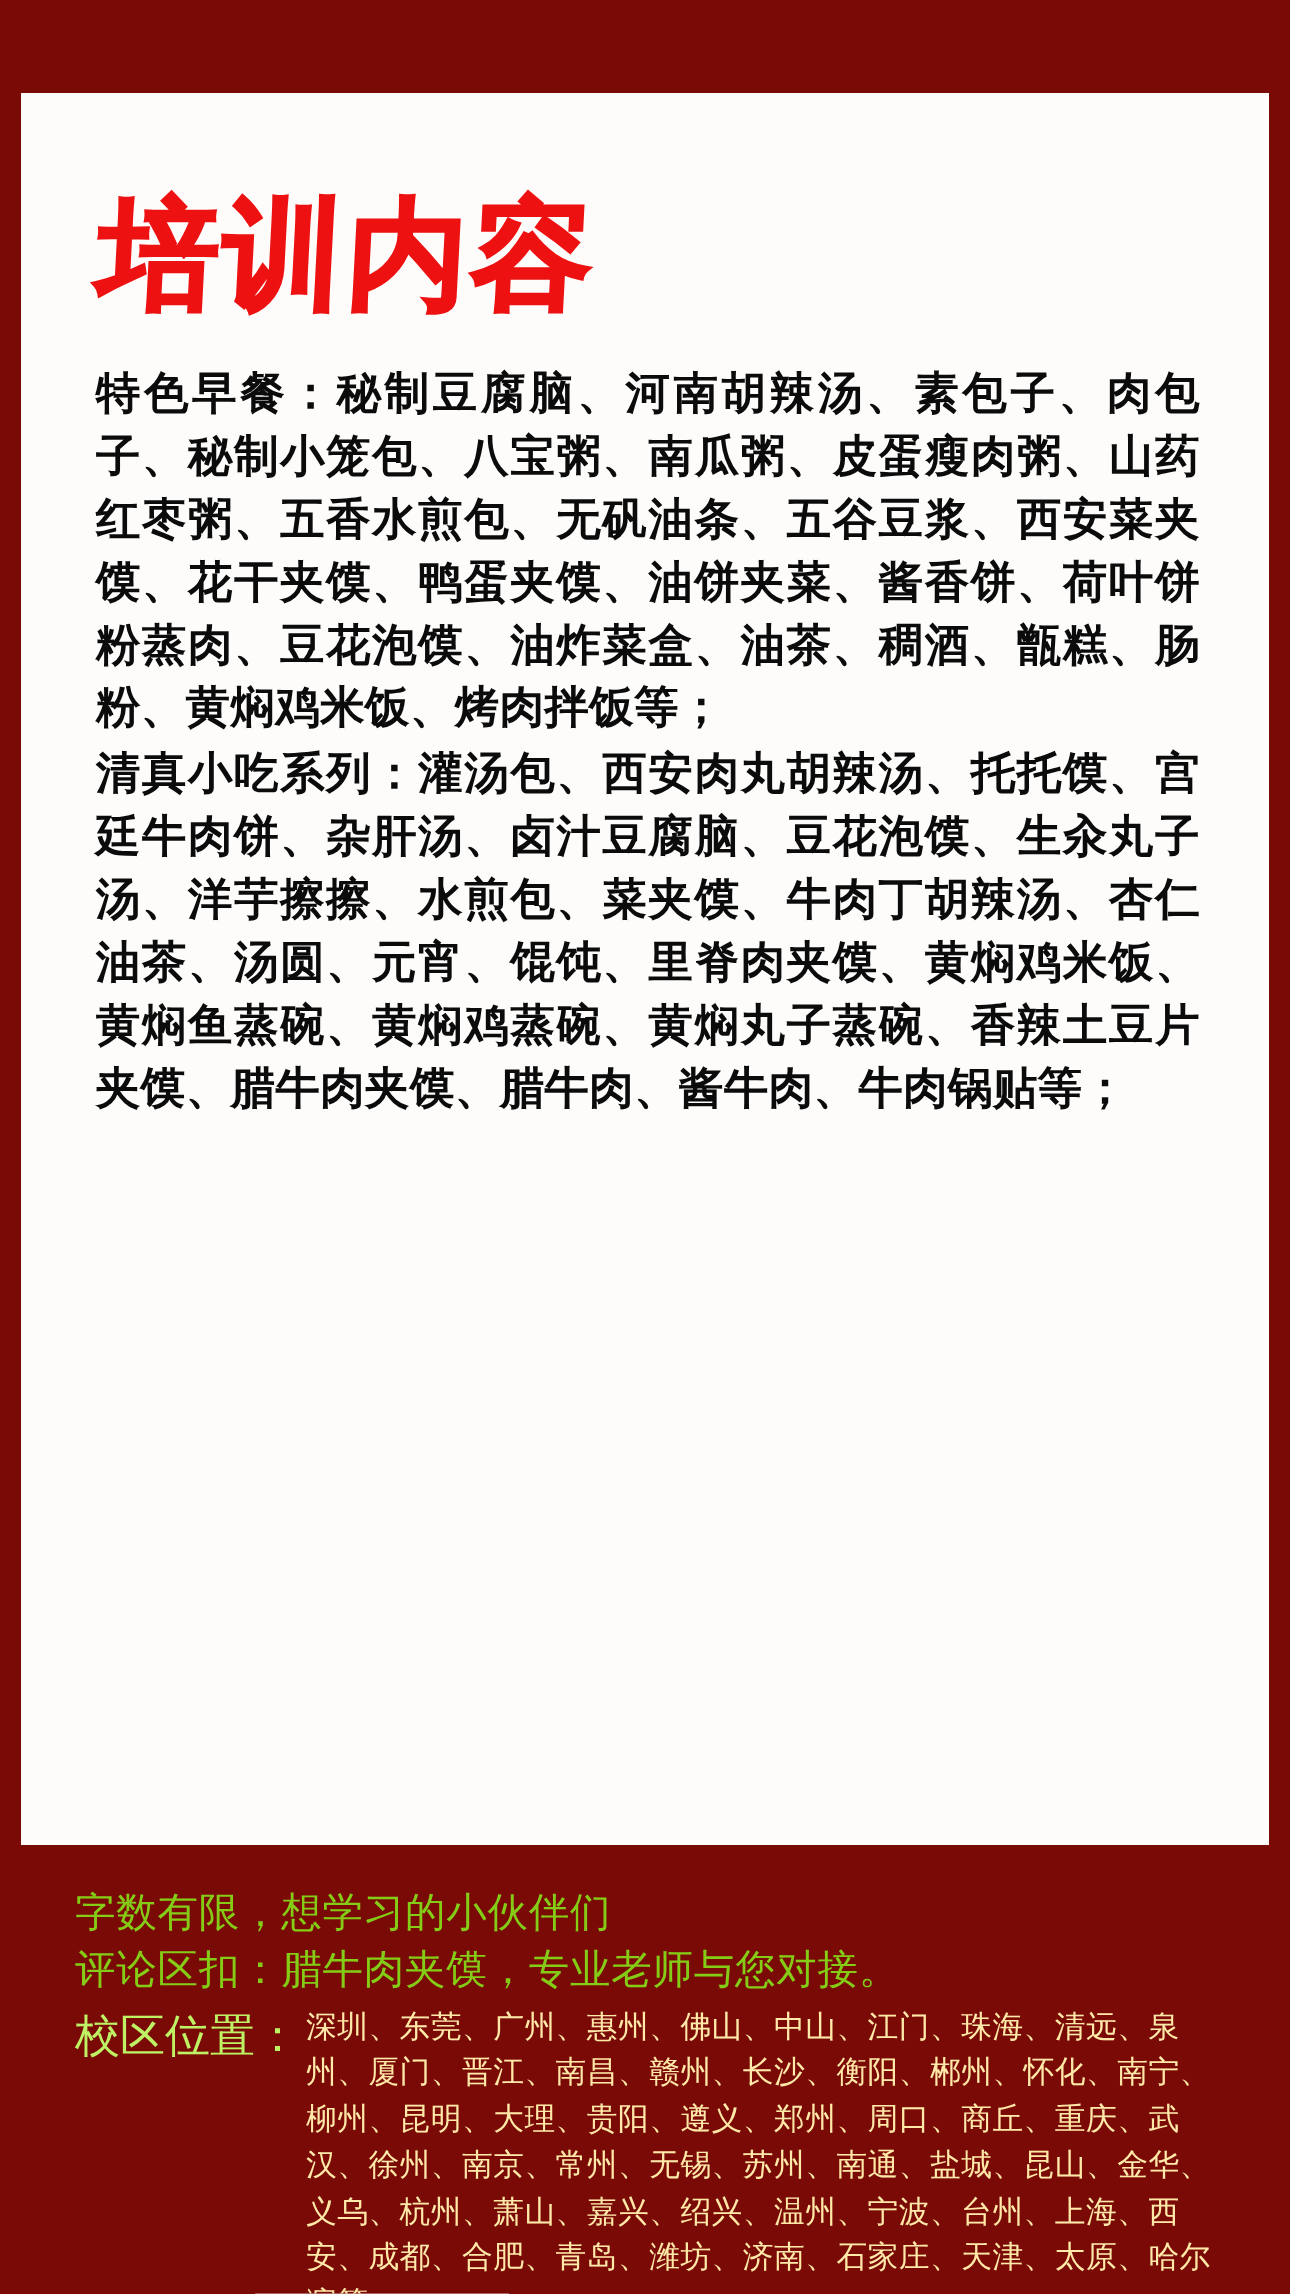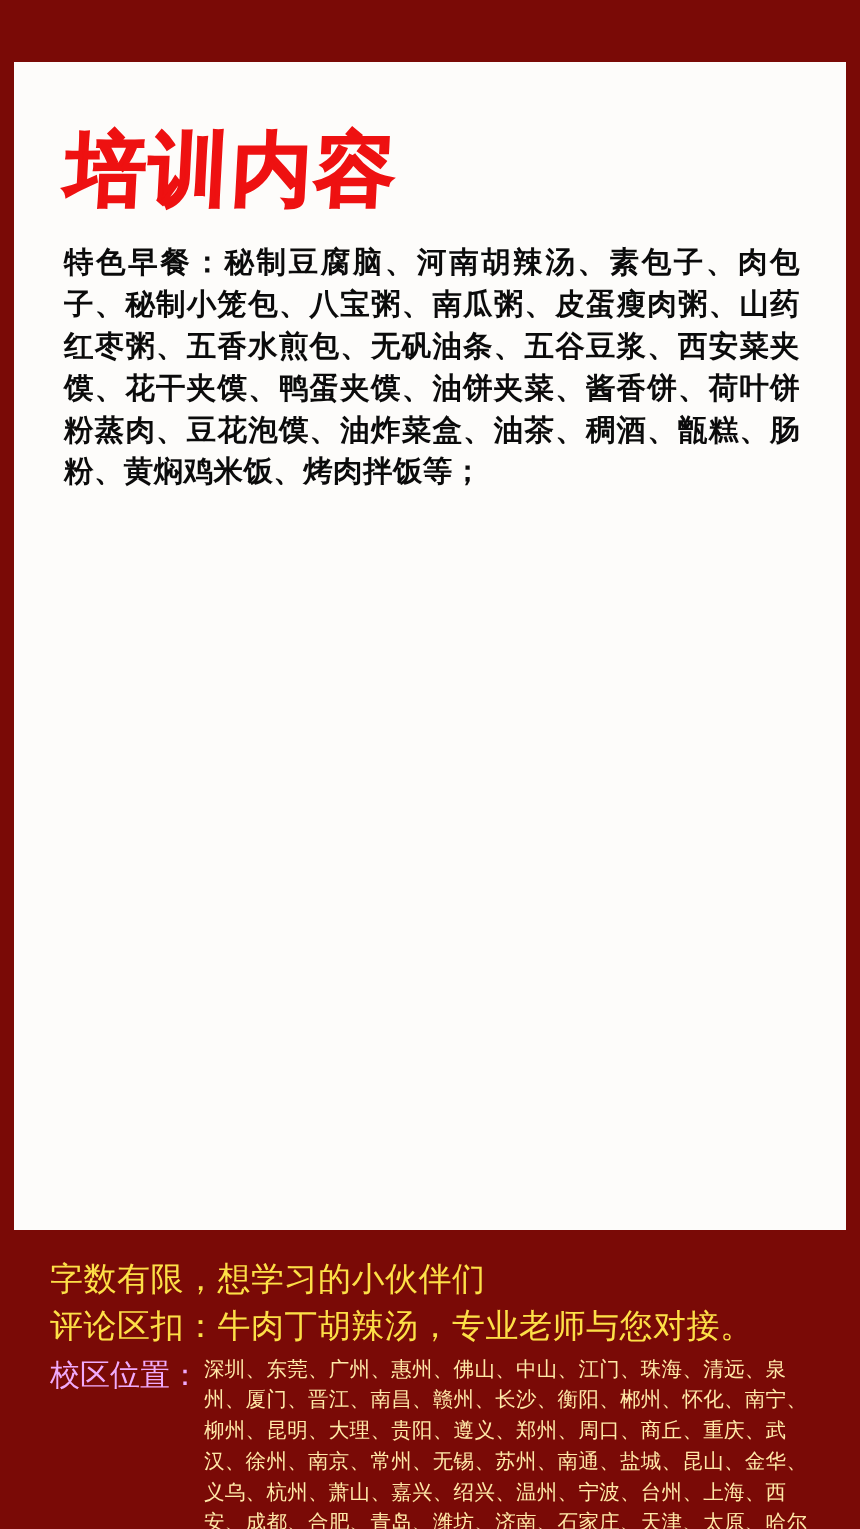--- a/index.html
+++ b/index.html
@@ -48,39 +48,38 @@
   }
   .para {
     color: #0b0b0b;
     font-size: 29.5px;
     font-weight: bold;
     line-height: 1.42;
     text-align: justify;
     text-justify: inter-ideograph;
     margin: 0 0 2px 0;
     letter-spacing: 0.4px;
-    font-family: Liberation Serif, serif;
   }
   .footer {
     padding: 26px 0 10px 0;
   }
   .footer-line {
-    color: #fde047;
-    font-size: 33px;
+    color: #84cc16;
+    font-size: 27px;
     line-height: 1.42;
     padding: 0 0 0 50px;
     letter-spacing: 0.5px;
   }
   .campus-row {
     display: flex;
     align-items: flex-start;
     padding: 4px 0 0 50px;
   }
   .campus-label {
-    color: #f0abfc;
+    color: #bef264;
     font-size: 30px;
     line-height: 1.42;
     white-space: nowrap;
     flex: 0 0 auto;
     text-align: right;
   }
   .campus-list {
     color: #ffe9a8;
     font-size: 20.5px;
     line-height: 1.5;
@@ -96,26 +95,27 @@
 <div class="poster">
 
   <div class="top-bar"></div>
 
   <div class="content-card">
 
     <div class="title">培训内容</div>
 
     <div class="body-block">
       <p class="para">特色早餐：秘制豆腐脑、河南胡辣汤、素包子、肉包子、秘制小笼包、八宝粥、南瓜粥、皮蛋瘦肉粥、山药红枣粥、五香水煎包、无矾油条、五谷豆浆、西安菜夹馍、花干夹馍、鸭蛋夹馍、油饼夹菜、酱香饼、荷叶饼粉蒸肉、豆花泡馍、油炸菜盒、油茶、稠酒、甑糕、肠粉、黄焖鸡米饭、烤肉拌饭等；</p>
+      <p class="para">清真小吃系列：灌汤包、西安肉丸胡辣汤、托托馍、宫廷牛肉饼、杂肝汤、卤汁豆腐脑、豆花泡馍、生汆丸子汤、洋芋擦擦、水煎包、菜夹馍、牛肉丁胡辣汤、杏仁油茶、汤圆、元宵、馄饨、里脊肉夹馍、黄焖鸡米饭、黄焖鱼蒸碗、黄焖鸡蒸碗、黄焖丸子蒸碗、香辣土豆片夹馍、腊牛肉夹馍、腊牛肉、酱牛肉、牛肉锅贴等；</p>
     </div>
 
   </div>
 
   <div class="footer">
     <div class="footer-line">字数有限，想学习的小伙伴们</div>
-    <div class="footer-line">评论区扣：牛肉丁胡辣汤，专业老师与您对接。</div>
+    <div class="footer-line">评论区扣：腊牛肉夹馍，专业老师与您对接。</div>
     <div class="campus-row">
       <span class="campus-label">校区位置：</span>
       <span class="campus-list"><span>深圳、东莞、广州、惠州、佛山、中山、江门、珠海、清远、泉州、厦门、晋江、南昌、赣州、长沙、衡阳、郴州、怀化、南宁、柳州、昆明、大理、贵阳、遵义、郑州、周口、商丘、重庆、武汉、徐州、南京、常州、无锡、苏州、南通、盐城、昆山、金华、义乌、杭州、萧山、嘉兴、绍兴、温州、宁波、台州、上海、西安、成都、合肥、青岛、潍坊、济南、石家庄、天津、太原、哈尔滨等，</span></span>
     </div>
   </div>
 
 </div>
 
 </body></html>

